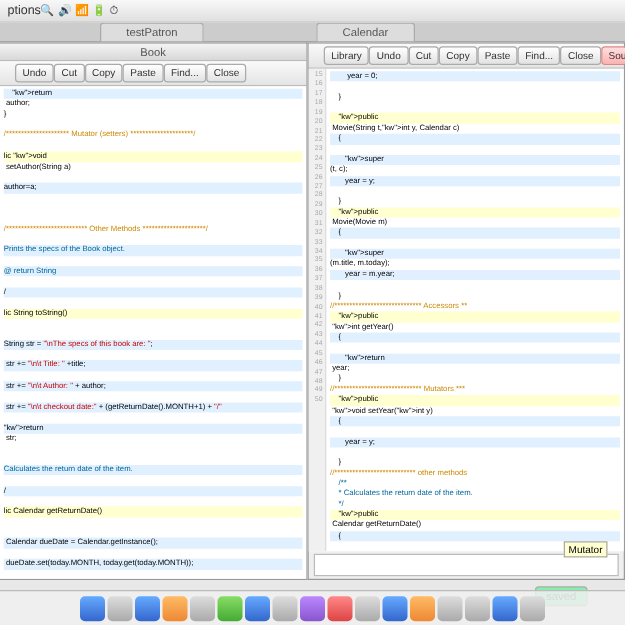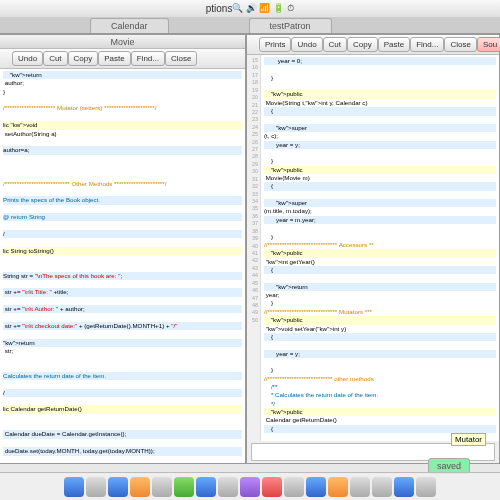--- a/index.html
+++ b/index.html
@@ -1,17 +1,17 @@
 <!DOCTYPE html>
 <html><head>
 <meta charset="utf-8">
 <style>
 *{box-sizing:border-box;margin:0;padding:0;font-family:Arial,Helvetica,sans-serif}
 body{width:500px;height:500px;overflow:hidden;background:#e8e8e8;position:relative}
-.menubar{height:18px;background:linear-gradient(#f8f8f8,#e0e0e0);display:flex;align-items:center;padding:0 6px;font-size:10px;color:#333;justify-content:center;border-bottom:1px solid #ccc}
+.menubar{height:18px;background:linear-gradient(#f8f8f8,#e0e0e0);display:flex;align-items:center;padding:0 6px;font-size:10px;color:#333;justify-content:flex-start;border-bottom:1px solid #ccc}
 .menubar .right{display:flex;gap:6px;align-items:center}
 .menubar .right span{font-size:9px}
 .tabbar{height:16px;background:#ccc;display:flex;align-items:flex-end;font-size:9px;color:#555;border-bottom:1px solid #999}
 .tabbar .tab{padding:2px 20px;background:#ddd;border:1px solid #aaa;border-bottom:none;border-radius:3px 3px 0 0;margin-left:4px}
 .tabbar .tab.left{margin-left:60px}
 .tabbar .tab.mid{margin-left:90px}
 .tabbar .tab.right{margin-left:80px}
 .panes{display:flex;height:430px}
 .pane{height:100%;display:flex;flex-direction:column;border:1px solid #999;background:#efefef}
 .pane.left{width:246px;border-left:none}
@@ -21,21 +21,21 @@
 .btn{background:linear-gradient(#fff,#e2e2e2);border:1px solid #aaa;border-radius:3px;font-size:8px;padding:2px 5px;color:#333;cursor:pointer}
 .btn.red{background:linear-gradient(#ffe0e0,#ffb0b0);border-color:#d88}
 .code{flex:1;background:#fff;overflow:hidden;font-family:Menlo,Monaco,monospace;font-size:6.2px;line-height:1.35;display:flex}
 .gutter{width:14px;background:#f0f0f0;color:#aaa;text-align:right;padding:2px 2px 0 0;font-size:5.5px;border-right:1px solid #ddd}
 .src{flex:1;padding:2px 3px;white-space:pre;overflow:hidden}
 .hl-y{background:#ffffd0;display:block}
 .hl-b{background:#e0f0ff;display:block}
 .cm{color:#cc8800}
 .cm2{color:#006699}
 .str{color:#cc0000}
-.status{position:absolute;bottom:26px;right:30px;background:#86efac;border:1px solid #aaa;border-radius:3px;padding:2px 8px;font-size:9px;color:#555}
+.status{position:absolute;bottom:15px;right:30px;background:#86efac;border:1px solid #aaa;border-radius:3px;padding:2px 8px;font-size:9px;color:#555}
 .dock{position:absolute;bottom:0;left:0;right:0;height:28px;background:rgba(240,240,240,0.85);border-top:1px solid #bbb;display:flex;align-items:center;justify-content:center;gap:2px;padding:0 8px}
 .dicon{width:20px;height:20px;border-radius:4px;background:linear-gradient(#bbb,#888)}
 .dicon.blue{background:linear-gradient(#6af,#36c)}
 .dicon.green{background:linear-gradient(#8d6,#4a3)}
 .dicon.orange{background:linear-gradient(#fb6,#e83)}
 .dicon.gray{background:linear-gradient(#ddd,#aaa)}
 .dicon.red{background:linear-gradient(#f88,#d44)}
 .dicon.purple{background:linear-gradient(#b8f,#85c)}
 .input-strip{height:18px;background:#fff;border:1px solid #bbb;margin:2px 4px}
 .tooltip{position:absolute;bottom:54px;right:14px;background:#ffffd0;border:1px solid #aaa;font-size:8px;padding:1px 3px}
@@ -45,28 +45,28 @@
 <body>
 
 <div class="menubar">
   <span>ptions</span>
   <span class="right">
     <span>🔍 🔊 📶 🔋 ⏱</span>
   </span>
 </div>
 
 <div class="tabbar">
+  <div class="tab right">testPatron</div>
   <div class="tab mid">Calendar</div>
-  <div class="tab right">testPatron</div>
 </div>
 
 <div class="panes">
 
   <div class="pane left">
-    <div class="winbar">Movie</div>
+    <div class="winbar">Book</div>
     <div class="toolbar">
       <button class="btn">Undo</button>
       <button class="btn">Cut</button>
       <button class="btn">Copy</button>
       <button class="btn">Paste</button>
       <button class="btn">Find...</button>
       <button class="btn">Close</button>
     </div>
     <div class="code">
       <div class="src" id="left-src"><span class="hl-b">    <span class="&lt;span">"kw"</span>&gt;return</span> author;
@@ -104,21 +104,21 @@
 
 <span class=""></span>
  dueDate;
 <span class=""></span>
 </div>
     </div>
   </div>
 
   <div class="pane right">
     <div class="toolbar">
-      <button class="btn">Prints</button>
+      <button class="btn">Library</button>
       <button class="btn">Undo</button>
       <button class="btn">Cut</button>
       <button class="btn">Copy</button>
       <button class="btn">Paste</button>
       <button class="btn">Find...</button>
       <button class="btn">Close</button>
       <span style="flex:1"></span>
       <button class="btn red">Sou</button>
     </div>
     <div class="code">

